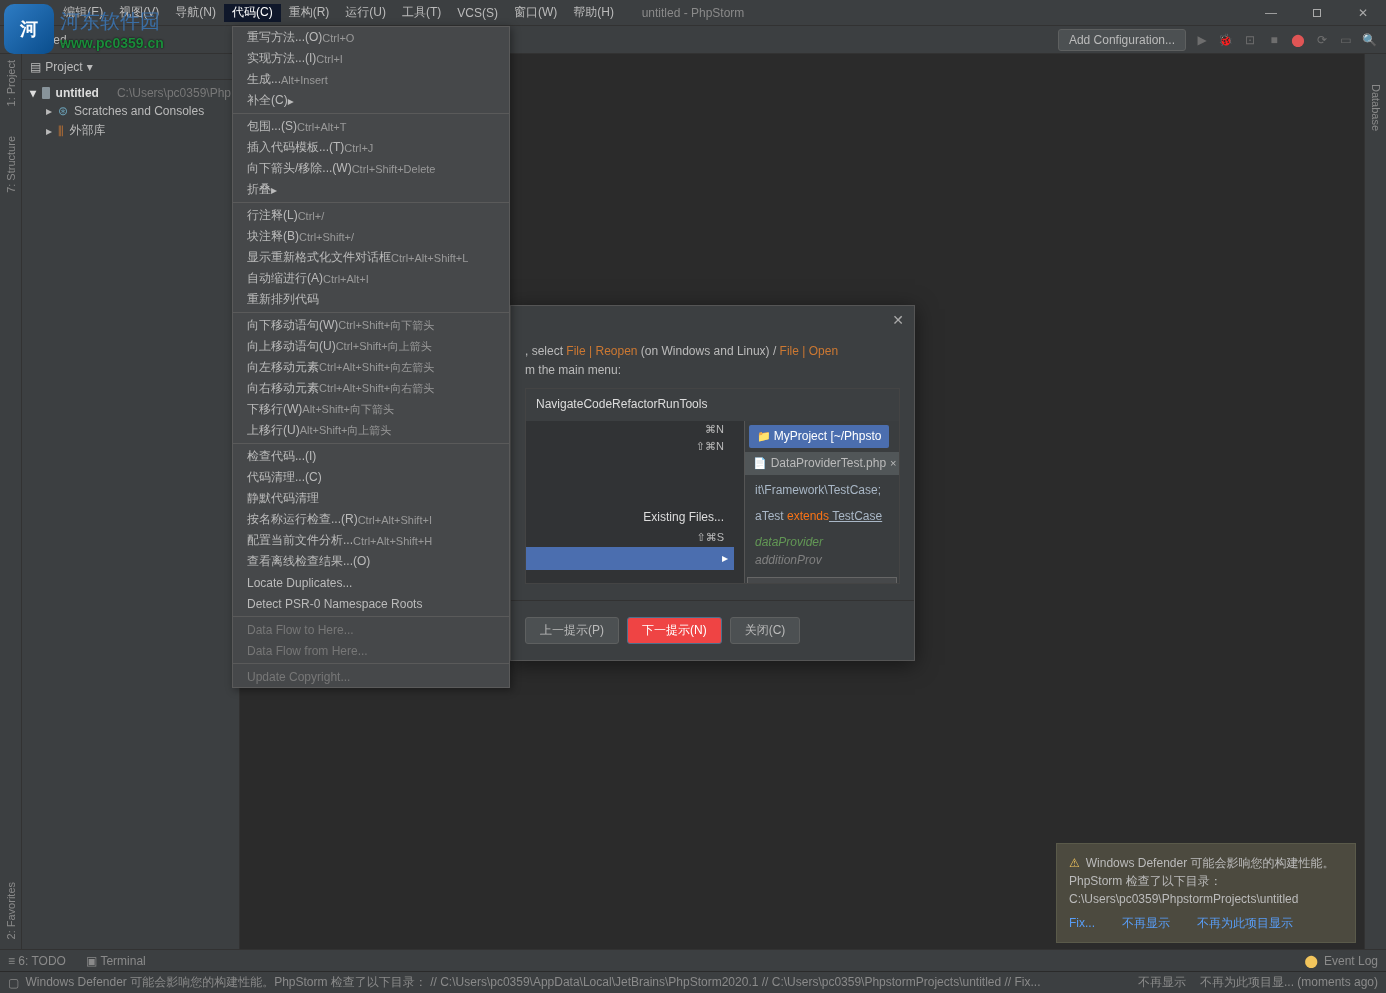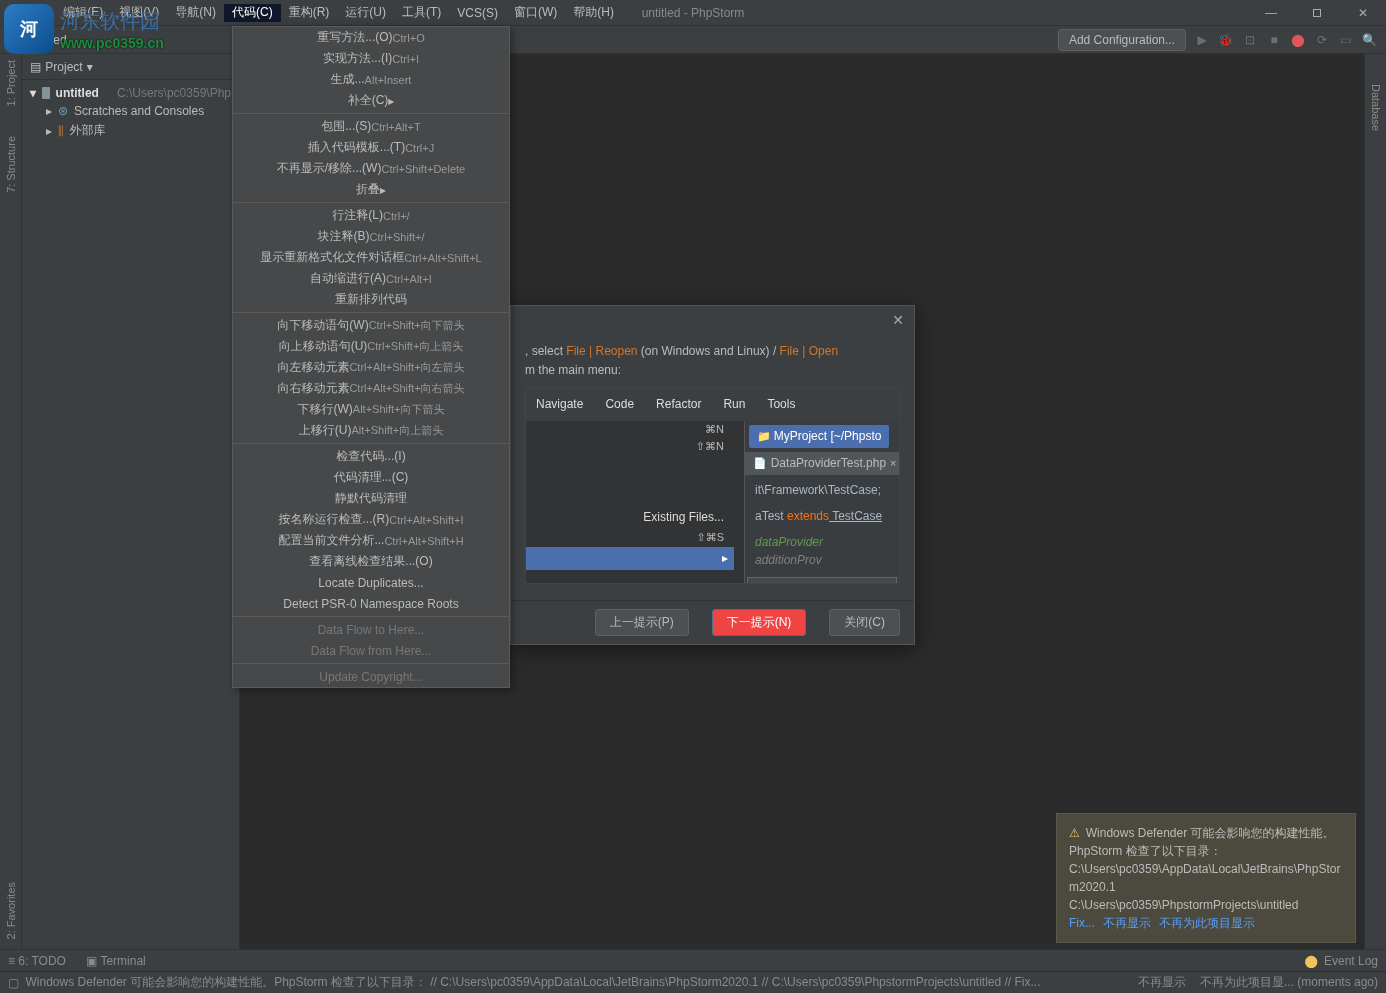--- a/index.html
+++ b/index.html
@@ -22,47 +22,47 @@
 .right-gutter{width:22px;background:#3c3f41;border-left:1px solid #323232;position:absolute;right:0;top:0;bottom:0;display:flex;flex-direction:column;align-items:center;padding-top:30px}
 .project-panel{width:218px;background:#3c3f41;border-right:1px solid #323232}
 .panel-header{height:26px;display:flex;align-items:center;padding:0 8px;border-bottom:1px solid #323232;color:#bbb;gap:4px}
 .tree{padding:4px 0}
 .tree-item{display:flex;align-items:center;padding:2px 8px;gap:6px;color:#bbb}
 .tree-item.root{font-weight:bold;color:#ddd}
 .tree-path{color:#787878;font-weight:normal;margin-left:12px}
 .folder-icon{width:14px;height:12px;background:#87939a;border-radius:1px}
 .editor{flex:1;background:#2b2b2b;position:relative}
 .dropdown{position:absolute;left:232px;top:26px;width:278px;background:#46484a;border:1px solid #5a5a5a;box-shadow:2px 2px 8px rgba(0,0,0,.4);z-index:100}
-.dd-item{height:21px;display:flex;align-items:center;justify-content:center;padding:0 14px;color:#bbb}
+.dd-item{height:21px;display:flex;align-items:center;justify-content:flex-start;padding:0 14px;color:#bbb}
 .dd-item.disabled{color:#777}
 .dd-sep{height:1px;background:#5a5a5a;margin:2px 0}
 .dd-arrow{color:#bbb}
 .shortcut{color:#999;font-size:11px}
 .tip-dialog{position:absolute;left:510px;top:305px;width:405px;background:#3c3f41;border:1px solid #555;box-shadow:0 4px 20px rgba(0,0,0,.5);z-index:50}
 .tip-header{height:28px;display:flex;justify-content:flex-end;align-items:center;padding:0 10px}
 .close-x{color:#aaa;font-size:14px}
 .tip-body{padding:8px 14px;color:#bbb;line-height:1.6}
 .tip-body .kw1{color:#cc7832}
 .tip-body .kw2{color:#cc7832}
 .tip-img{margin:8px 0;background:#313335;border:1px solid #444;height:196px;position:relative;overflow:hidden}
-.tip-menus{display:flex;gap:22px;padding:6px 10px;color:#ddd;background:#3c3f41;font-size:13px}
+.tip-menus{display:flex;padding:6px 10px;color:#ddd;background:#3c3f41;font-size:13px}
 .tip-file{background:#4b6eaf;padding:2px 8px;margin:4px;border-radius:2px;display:inline-block;color:#fff;font-size:11px}
 .tip-tab{padding:2px 8px;color:#bbb;display:flex;align-items:center;gap:4px;font-size:11px}
 .tip-code{padding:6px 10px;font-family:monospace;font-size:12px;color:#a9b7c6;line-height:1.5}
 .tip-code .kw{color:#f97316}
 .tip-code .cls{color:#a9b7c6;text-decoration:underline}
 .tip-code .ita{color:#808080;font-style:italic}
 .tip-code .ann{color:#629755;font-style:italic}
 .tip-shortcut{text-align:right;padding:0 10px;color:#bbb;font-size:11px}
 .tip-highlight{background:#4b6eaf;color:#fff;padding:2px 6px;display:flex;justify-content:space-between;align-items:center}
-.tip-footer{display:flex;justify-content:flex-end;gap:23px;padding:8px 14px;border-top:1px solid #323232}
+.tip-footer{display:flex;justify-content:flex-start;gap:8px;padding:16px 14px;border-top:1px solid #323232}
 .btn{padding:4px 14px;border:1px solid #5e6060;background:#4c5052;color:#bbb;border-radius:3px}
 .btn.primary{background:#ef4444;border-color:#4c708c;color:#fff}
 .notification{position:absolute;right:30px;bottom:50px;width:300px;background:#4c4a3f;border:1px solid #5a5a4a;padding:10px 12px;color:#bbb;line-height:1.5;font-size:11px}
-.notification .links{margin-top:0;display:flex;gap:8px}
+.notification .links{margin-top:6px;display:flex;gap:27px}
 .notification .links span{color:#589df6}
 .warn-icon{color:#f2c55c;margin-right:6px}
 .bottom-tabs{height:22px;background:#3c3f41;border-top:1px solid #323232;display:flex;align-items:center;padding:0 8px;gap:20px;color:#8a8a8a;font-size:11px}
 .bottom-tabs .right{margin-left:auto;display:flex;align-items:center;gap:6px}
 .status-bar{height:22px;background:#3c3f41;border-top:1px solid #2a2a2a;display:flex;align-items:center;padding:0 8px;color:#8a8a8a;font-size:11px}
 .status-bar .st-right{margin-left:auto;display:flex;gap:14px}
 .watermark{position:absolute;left:0;top:0;z-index:200;pointer-events:none;opacity:1}
 .watermark .logo{width:50px;height:50px;background:linear-gradient(135deg,#2e7cc4,#0a4d8c);border-radius:10px;display:flex;align-items:center;justify-content:center;color:#fff;font-weight:bold;font-size:18px}
 .watermark .site{color:#1a8c3a;font-weight:bold;font-size:14px;text-shadow:0 0 2px #000}
 .sq{width:8px;height:8px;border:1px solid #aaa;display:inline-block}
@@ -205,21 +205,21 @@
     <div class="dd-sep"></div>
     <div class="dd-item">
       <span>包围...(S)</span>
       <span class="shortcut">Ctrl+Alt+T</span>
     </div>
     <div class="dd-item">
       <span>插入代码模板...(T)</span>
       <span class="shortcut">Ctrl+J</span>
     </div>
     <div class="dd-item">
-      <span>不再显示/移除...(W)</span>
+      <span>向下箭头/移除...(W)</span>
       <span class="shortcut">Ctrl+Shift+Delete</span>
     </div>
     <div class="dd-item">
       <span>折叠</span>
       <span class="dd-arrow">▸</span>
     </div>
     <div class="dd-sep"></div>
     <div class="dd-item">
       <span>行注释(L)</span>
       <span class="shortcut">Ctrl+/</span>
@@ -359,21 +359,20 @@
   <div class="tip-footer">
     <button class="btn">上一提示(P)</button>
     <button class="btn primary">下一提示(N)</button>
     <button class="btn">关闭(C)</button>
   </div>
 </div>
 
 <div class="notification">
   <div><span class="warn-icon">⚠</span><span>Windows Defender 可能会影响您的构建性能。</span></div>
   <div>PhpStorm 检查了以下目录：</div>
-  <div style="word-break:break-all">C:\Users\pc0359\AppData\Local\JetBrains\PhpStorm2020.1</div>
   <div style="word-break:break-all">C:\Users\pc0359\PhpstormProjects\untitled</div>
   <div class="links">
     <span>Fix...</span>
     <span>不再显示</span>
     <span>不再为此项目显示</span>
   </div>
 </div>
 
 <div class="bottom-tabs">
   <span>≡ <span>6: TODO</span></span>

